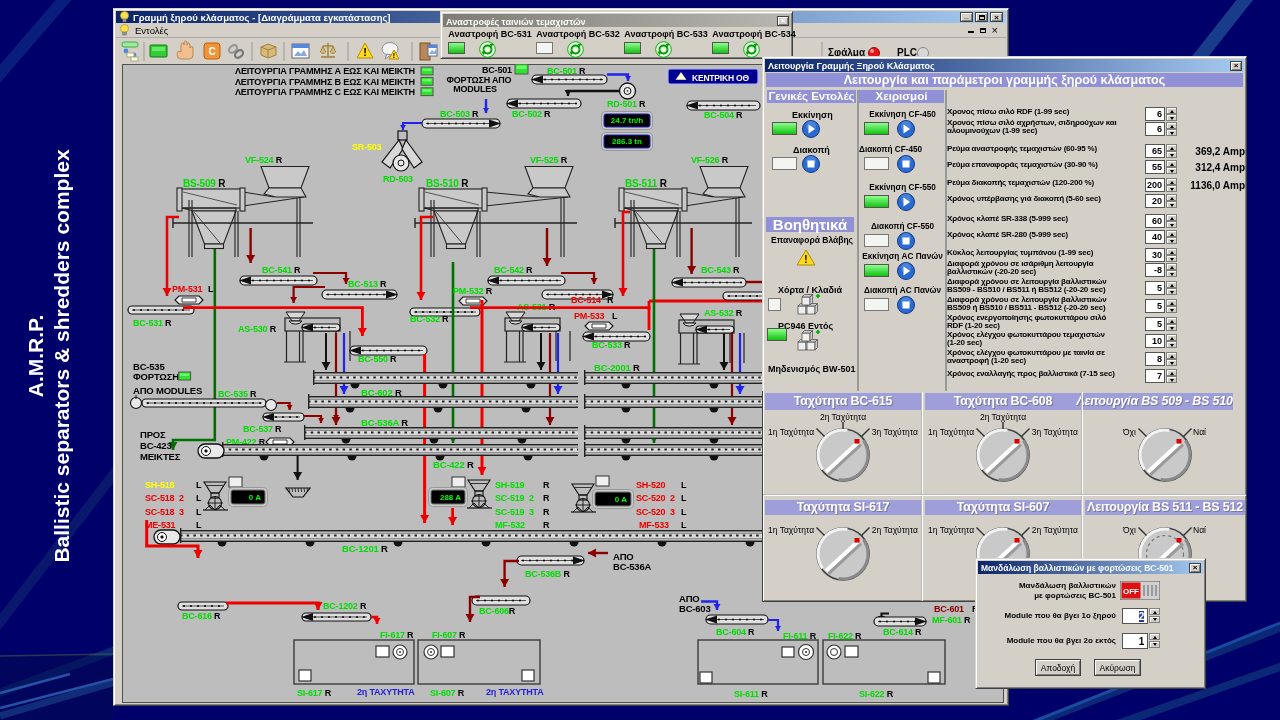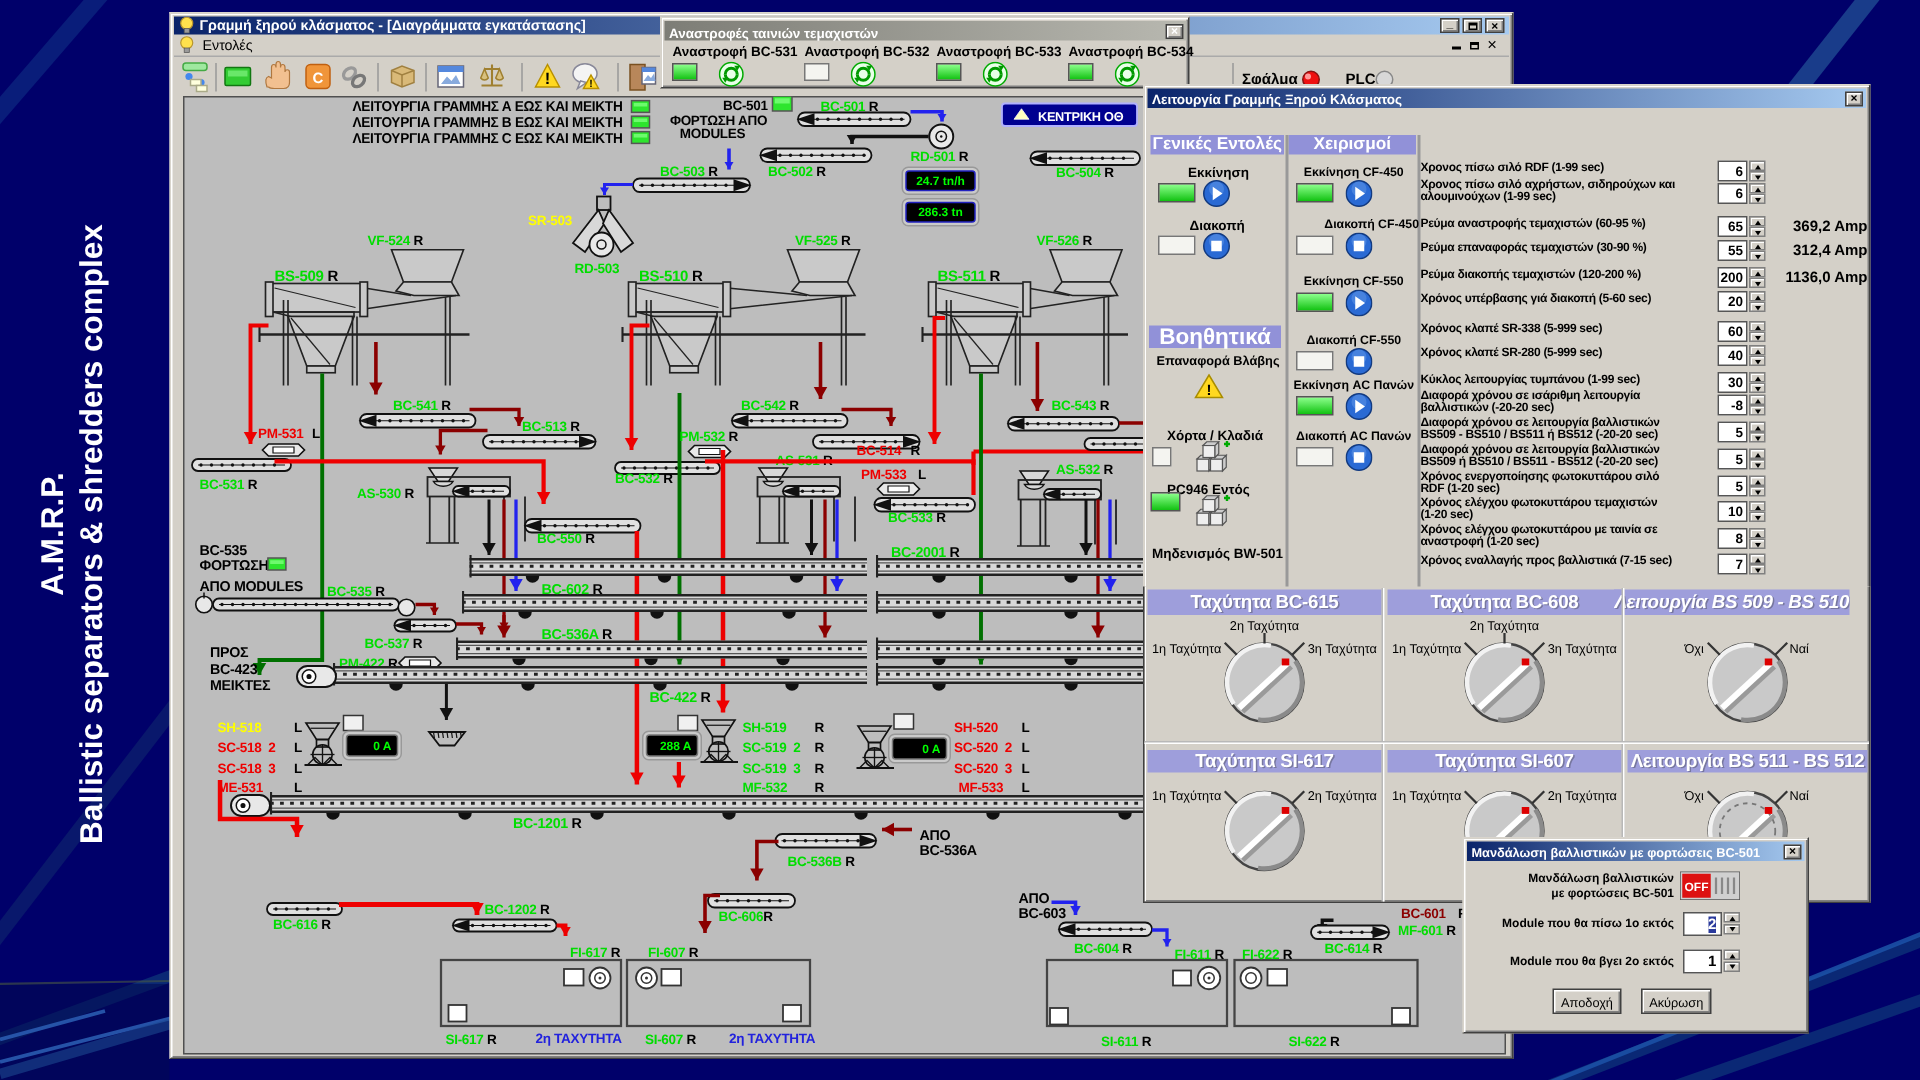--- a/index.html
+++ b/index.html
@@ -1091,20 +1091,21 @@
   <polygon points="10.5,2.8 14.5,2.8 12.5,6.2" fill="#090"></polygon>
   <polygon points="2.5,10.8 6.5,10.8 4.5,14.2" fill="#090"></polygon>
  </svg>
   </div>
 
 <div class="abs win" style="left:762px;top:56px;width:485px;height:546px;">
  <div class="tbar abs" style="left:2px;top:2px;width:479px;height:13px;font-size:9px;">
   <span style="margin-left:3px;">Λειτουργία Γραμμής Ξηρού Κλάσματος</span>
   <span class="btn3d" style="position:absolute;right:2px;top:1.5px;width:12px;height:10px;font-size:8px;color:#000;">×</span>
  </div>
+ <div class="phead abs" style="left:3px;top:16px;width:477px;height:14px;font-size:12.5px;line-height:14px;">Λειτουργία και παράμετροι γραμμής ξηρού κλάσματος</div>
  <div class="abs phead" style="left:4px;top:33px;width:89px;height:13px;font-size:11.5px;line-height:13px;">Γενικές Εντολές</div>
  <div class="abs phead" style="left:96px;top:33px;width:85px;height:13px;font-size:11.5px;line-height:13px;">Χειρισμοί</div>
  <div class="abs" style="left:94px;top:33px;width:2px;height:509px;background:#999;"></div>
  <div class="abs" style="left:182px;top:33px;width:2px;height:509px;background:#999;"></div>
 <div class="abs" style="left:29px;top:53px;font-size:9px;font-weight:bold;">Εκκίνηση</div>
     <div class="abs led" style="left:9px;top:65px;width:25px;height:13px;"></div>
     <svg class="abs" style="left:39px;top:63px;" width="18" height="18">
       <circle cx="9" cy="9" r="8.5" fill="#2a6ad4" stroke="#123a80"></circle>
       <circle cx="9" cy="6" r="5" fill="#5b92e5" opacity="0.6"></circle>
       <polygon points="6.5,4.5 13,9 6.5,13.5" fill="#fff"></polygon>
@@ -1149,21 +1150,21 @@
       <path d="M21 2 h4 M23 0 v4" stroke="#0a0" stroke-width="1.6"></path>
     </svg>
     <div class="abs" style="left:5px;top:307px;font-size:9px;font-weight:bold;">Μηδενισμός BW-501</div>
     <div class="abs" style="left:96px;top:53px;width:87px;text-align:center;font-size:8.2px;font-weight:bold;white-space:nowrap;">Εκκίνηση CF-450</div>
     <div class="abs led" style="left:101px;top:65px;width:25px;height:13px;"></div>
     <svg class="abs" style="left:134px;top:63px;" width="18" height="18">
       <circle cx="9" cy="9" r="8.5" fill="#2a6ad4" stroke="#123a80"></circle>
       <circle cx="9" cy="6" r="5" fill="#5b92e5" opacity="0.6"></circle>
       <polygon points="6.5,4.5 13,9 6.5,13.5" fill="#fff"></polygon>
     </svg>
-    <div class="abs" style="left:96px;top:88px;width:87px;text-align:right;font-size:8.2px;font-weight:bold;white-space:nowrap;">Διακοπή CF-450</div>
+    <div class="abs" style="left:96px;top:88px;width:87px;text-align:left;font-size:8.2px;font-weight:bold;white-space:nowrap;">Διακοπή CF-450</div>
     <div class="abs ledoff" style="left:101px;top:100px;width:25px;height:13px;"></div>
     <svg class="abs" style="left:134px;top:98px;" width="18" height="18">
       <circle cx="9" cy="9" r="8.5" fill="#2a6ad4" stroke="#123a80"></circle>
       <circle cx="9" cy="6" r="5" fill="#5b92e5" opacity="0.6"></circle>
       <rect x="5.5" y="5.5" width="7" height="7" fill="#fff"></rect>
     </svg>
     <div class="abs" style="left:96px;top:126px;width:87px;text-align:center;font-size:8.2px;font-weight:bold;white-space:nowrap;">Εκκίνηση CF-550</div>
     <div class="abs led" style="left:101px;top:138px;width:25px;height:13px;"></div>
     <svg class="abs" style="left:134px;top:136px;" width="18" height="18">
       <circle cx="9" cy="9" r="8.5" fill="#2a6ad4" stroke="#123a80"></circle>
@@ -1381,21 +1382,21 @@
   <rect x="0" y="0" width="40" height="19" fill="#d0d0d0" stroke="#555"></rect>
   <rect x="1.5" y="1.5" width="19" height="16" fill="#dd1111"></rect>
   <text x="11" y="13" font-size="8" font-weight="bold" fill="#fff" text-anchor="middle">OFF</text>
   <g stroke="#888" stroke-width="1.5">
         <line x1="24" y1="4" x2="24" y2="15"></line>
         <line x1="28" y1="4" x2="28" y2="15"></line>
         <line x1="32" y1="4" x2="32" y2="15"></line>
         <line x1="36" y1="4" x2="36" y2="15"></line>
       </g>
  </svg>
- <div class="abs" style="left:25px;top:52px;width:115px;font-size:8px;font-weight:bold;text-align:right;white-space:nowrap;">Module που θα πίσω 1ο εκτός</div>
+ <div class="abs" style="left:25px;top:52px;width:115px;font-size:8px;font-weight:bold;text-align:right;white-space:nowrap;">Module που θα βγει 1ο ξηρού</div>
  <div class="abs" style="left:146px;top:49px;width:26px;height:16px;background:#fff;border:1px solid #555;font-size:10px;font-weight:bold;text-align:right;line-height:15px;"><span style="background:#2a3a9c;color:#fff;">2</span>&nbsp;</div>
  <div class="updn" style="left:173px;top:49px;">
       <div class="u" style="top:0;"></div>
       <div class="d" style="top:7.5px;"></div>
     </div>
  <div class="abs" style="left:25px;top:77px;width:115px;font-size:8px;font-weight:bold;text-align:right;white-space:nowrap;">Module που θα βγει 2ο εκτός</div>
  <div class="abs" style="left:146px;top:74px;width:26px;height:16px;background:#fff;border:1px solid #555;font-size:10px;font-weight:bold;text-align:right;line-height:15px;">1&nbsp;</div>
  <div class="updn" style="left:173px;top:74px;">
       <div class="u" style="top:0;"></div>
       <div class="d" style="top:7.5px;"></div>

